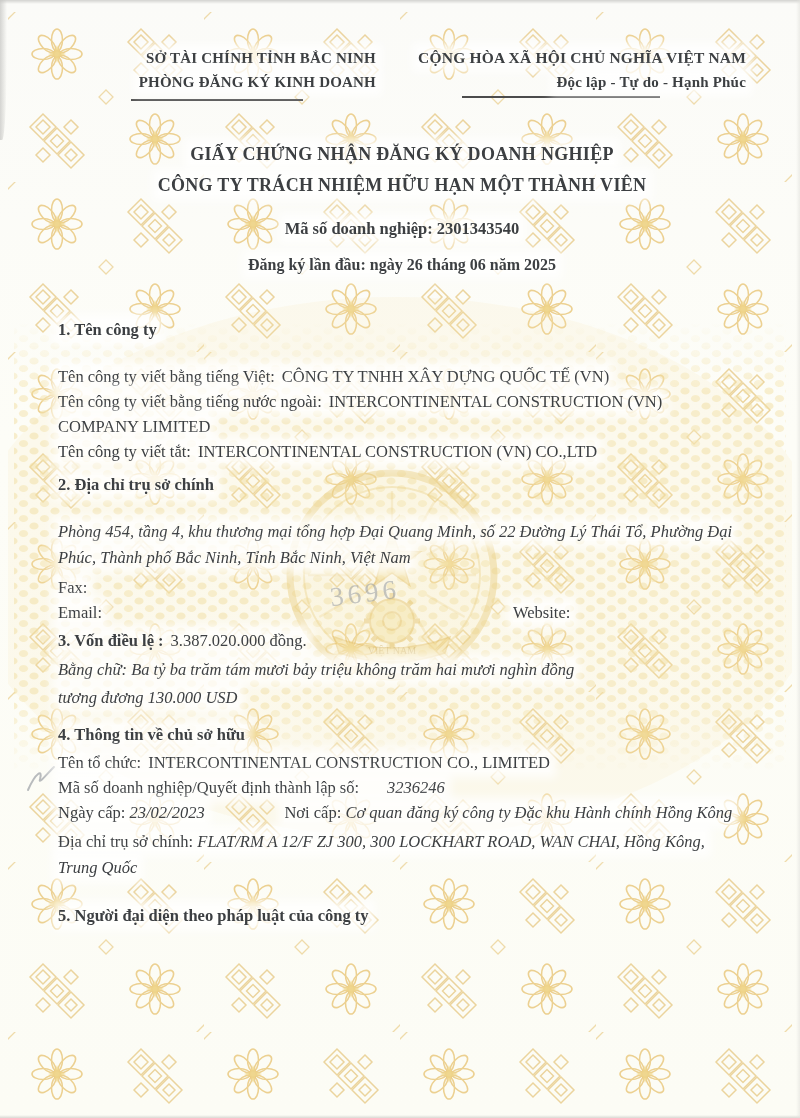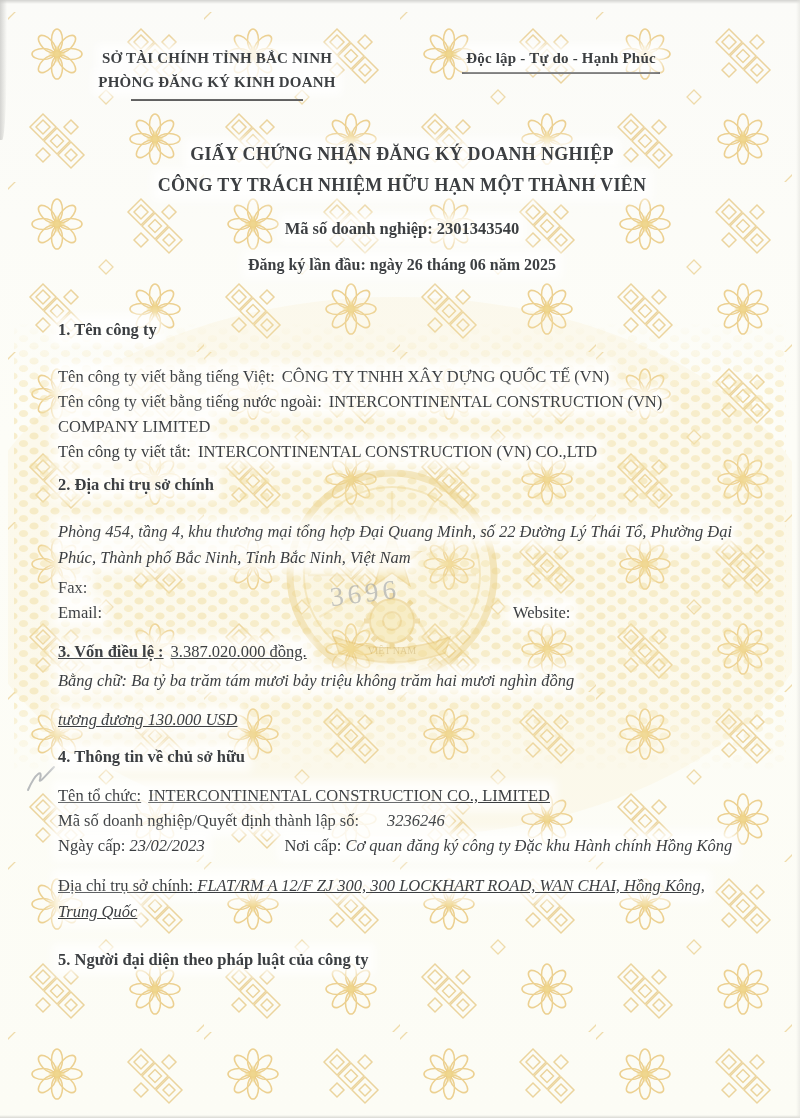--- a/index.html
+++ b/index.html
@@ -25,37 +25,37 @@
   .edge-right { position:absolute; top:0; right:0; width:4px; height:100%; z-index:3;
     background:linear-gradient(270deg,#e2e2dd,rgba(255,255,255,0)); opacity:.6; }
 
   .content { position:absolute; left:0; top:0; width:100%; box-sizing:border-box;
     padding:46px 54px 0 58px; z-index:2; }
   p { margin:0; font-size:16.5px; line-height:25px; }
   .halo { background:rgba(255,255,255,0.78); box-shadow:0 0 9px 6px rgba(255,255,255,0.78);
     -webkit-box-decoration-break:clone; box-decoration-break:clone; }
 
   .hdr { display:flex; }
-  .hdr-col { text-align:center; }
+  .hdr-col { text-align:right; }
   .hdr-col.issuer { width:318px; }
   .hdr-col.republic { flex:1; }
   .hdr-line { font-weight:bold; font-size:15px; line-height:24px; letter-spacing:.2px; white-space:nowrap; }
   .hdr-line.big { font-size:15.5px; }
   .hdr-rule { height:2px; background:#4c4c4c; margin:5px auto 0 auto; }
   .hdr-rule.issuer-rule { width:172px; }
   .hdr-rule.republic-rule { width:198px; margin-top:2px; }
 
   .titles { text-align:center; margin-top:38px; }
   .title-line { font-weight:bold; font-size:18px; line-height:31px; letter-spacing:.3px; }
   .code-line { text-align:center; font-weight:bold; font-size:16.5px; margin-top:15px; }
   .firstreg-line { text-align:center; font-weight:bold; font-size:16px; margin-top:11px; }
 
   .sec-h { font-weight:bold; margin-top:0; }
   .mt40 { margin-top:40px; } .mt12 { margin-top:12px; }
-  .mt8 { margin-top:8px; } .mt6 { margin-top:22px; } .mt4 { margin-top:4px; } .mt2 { margin-top:14px;text-decoration:underline; }
+  .mt8 { margin-top:8px; } .mt6 { margin-top:22px; } .mt4 { margin-top:4px; } .mt2 { margin-top:3px; }
   .it { font-style:italic; }
   .val-gap { margin-left:7px; }
   .wrap-foreign { max-width:627px; }
   .wrap-address { line-height:26px; }
   .wrap-owner-addr { max-width:662px; line-height:26px; }
   .row2 { display:flex; }
   .row2 .c1 { width:455px; }
   .row-issue { display:flex; }
   .row-issue .c1 { width:241px; }
   .row-issue .c2 { width:420px; padding-left:67px; text-indent:-67px; line-height:26px; }
@@ -177,20 +177,21 @@
 
   <div class="content">
 
     <div class="hdr">
       <div class="hdr-col issuer">
         <div class="hdr-line"><span class="halo">SỞ TÀI CHÍNH TỈNH BẮC NINH</span></div>
         <div class="hdr-line"><span class="halo">PHÒNG ĐĂNG KÝ KINH DOANH</span></div>
         <div class="hdr-rule issuer-rule"></div>
       </div>
       <div class="hdr-col republic">
+        <div class="hdr-line big"><span class="halo">CỘNG HÒA XÃ HỘI CHỦ NGHĨA VIỆT NAM</span></div>
         <div class="hdr-line"><span class="halo">Độc lập - Tự do - Hạnh Phúc</span></div>
         <div class="hdr-rule republic-rule"></div>
       </div>
     </div>
 
     <div class="titles">
       <div class="title-line"><span class="halo">GIẤY CHỨNG NHẬN ĐĂNG KÝ DOANH NGHIỆP</span></div>
       <div class="title-line"><span class="halo">CÔNG TY TRÁCH NHIỆM HỮU HẠN MỘT THÀNH VIÊN</span></div>
     </div>
     <p class="code-line">

